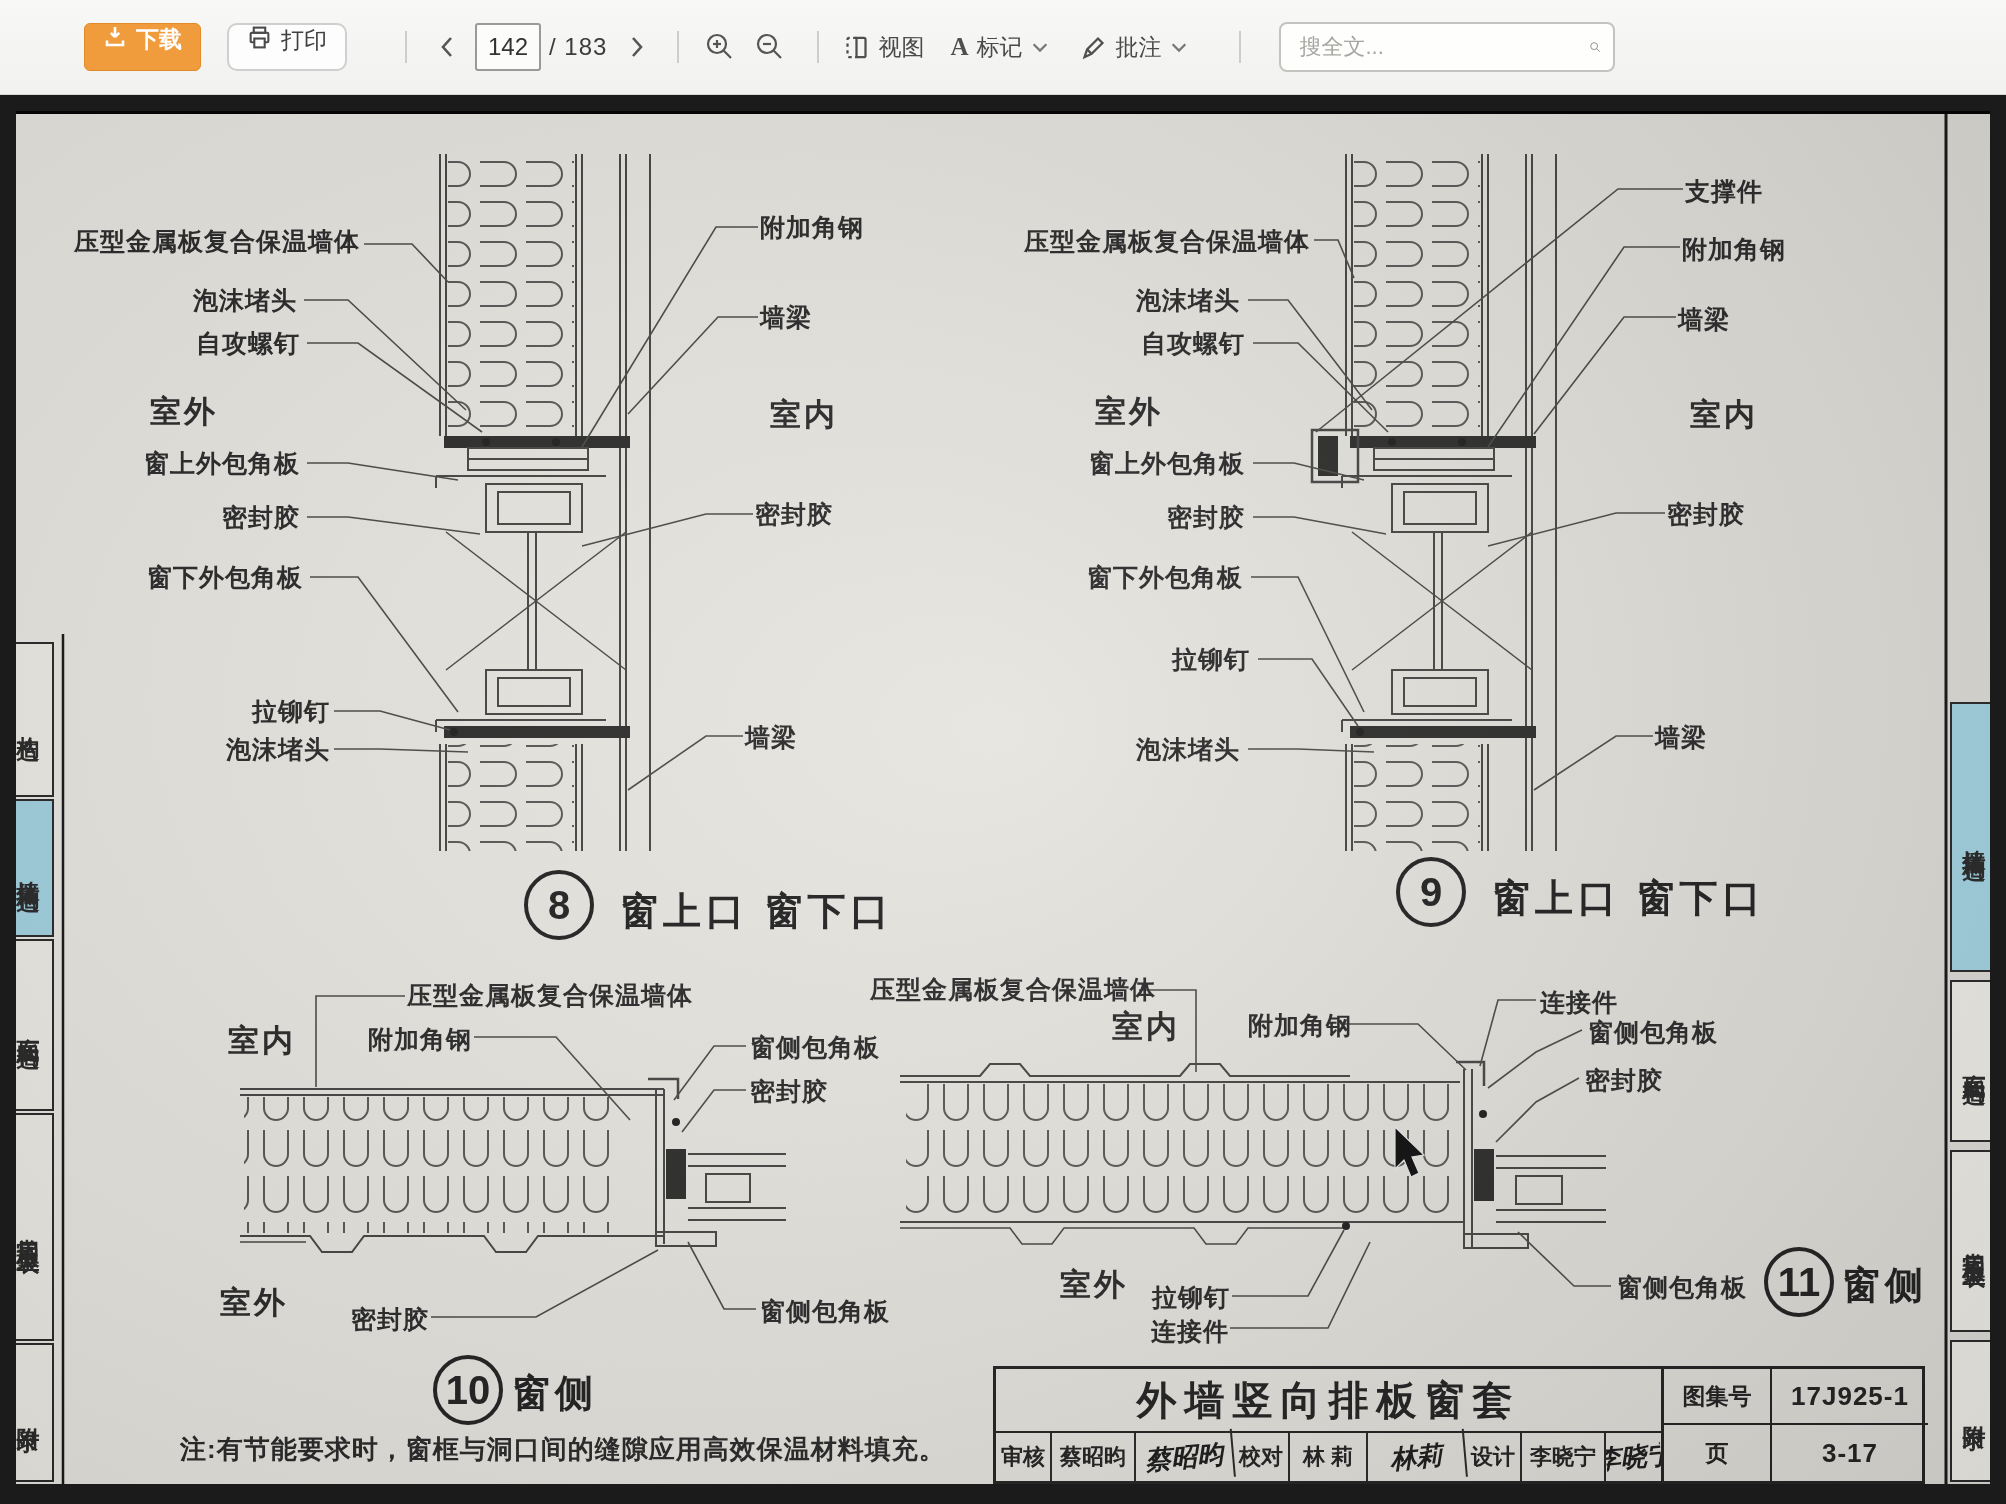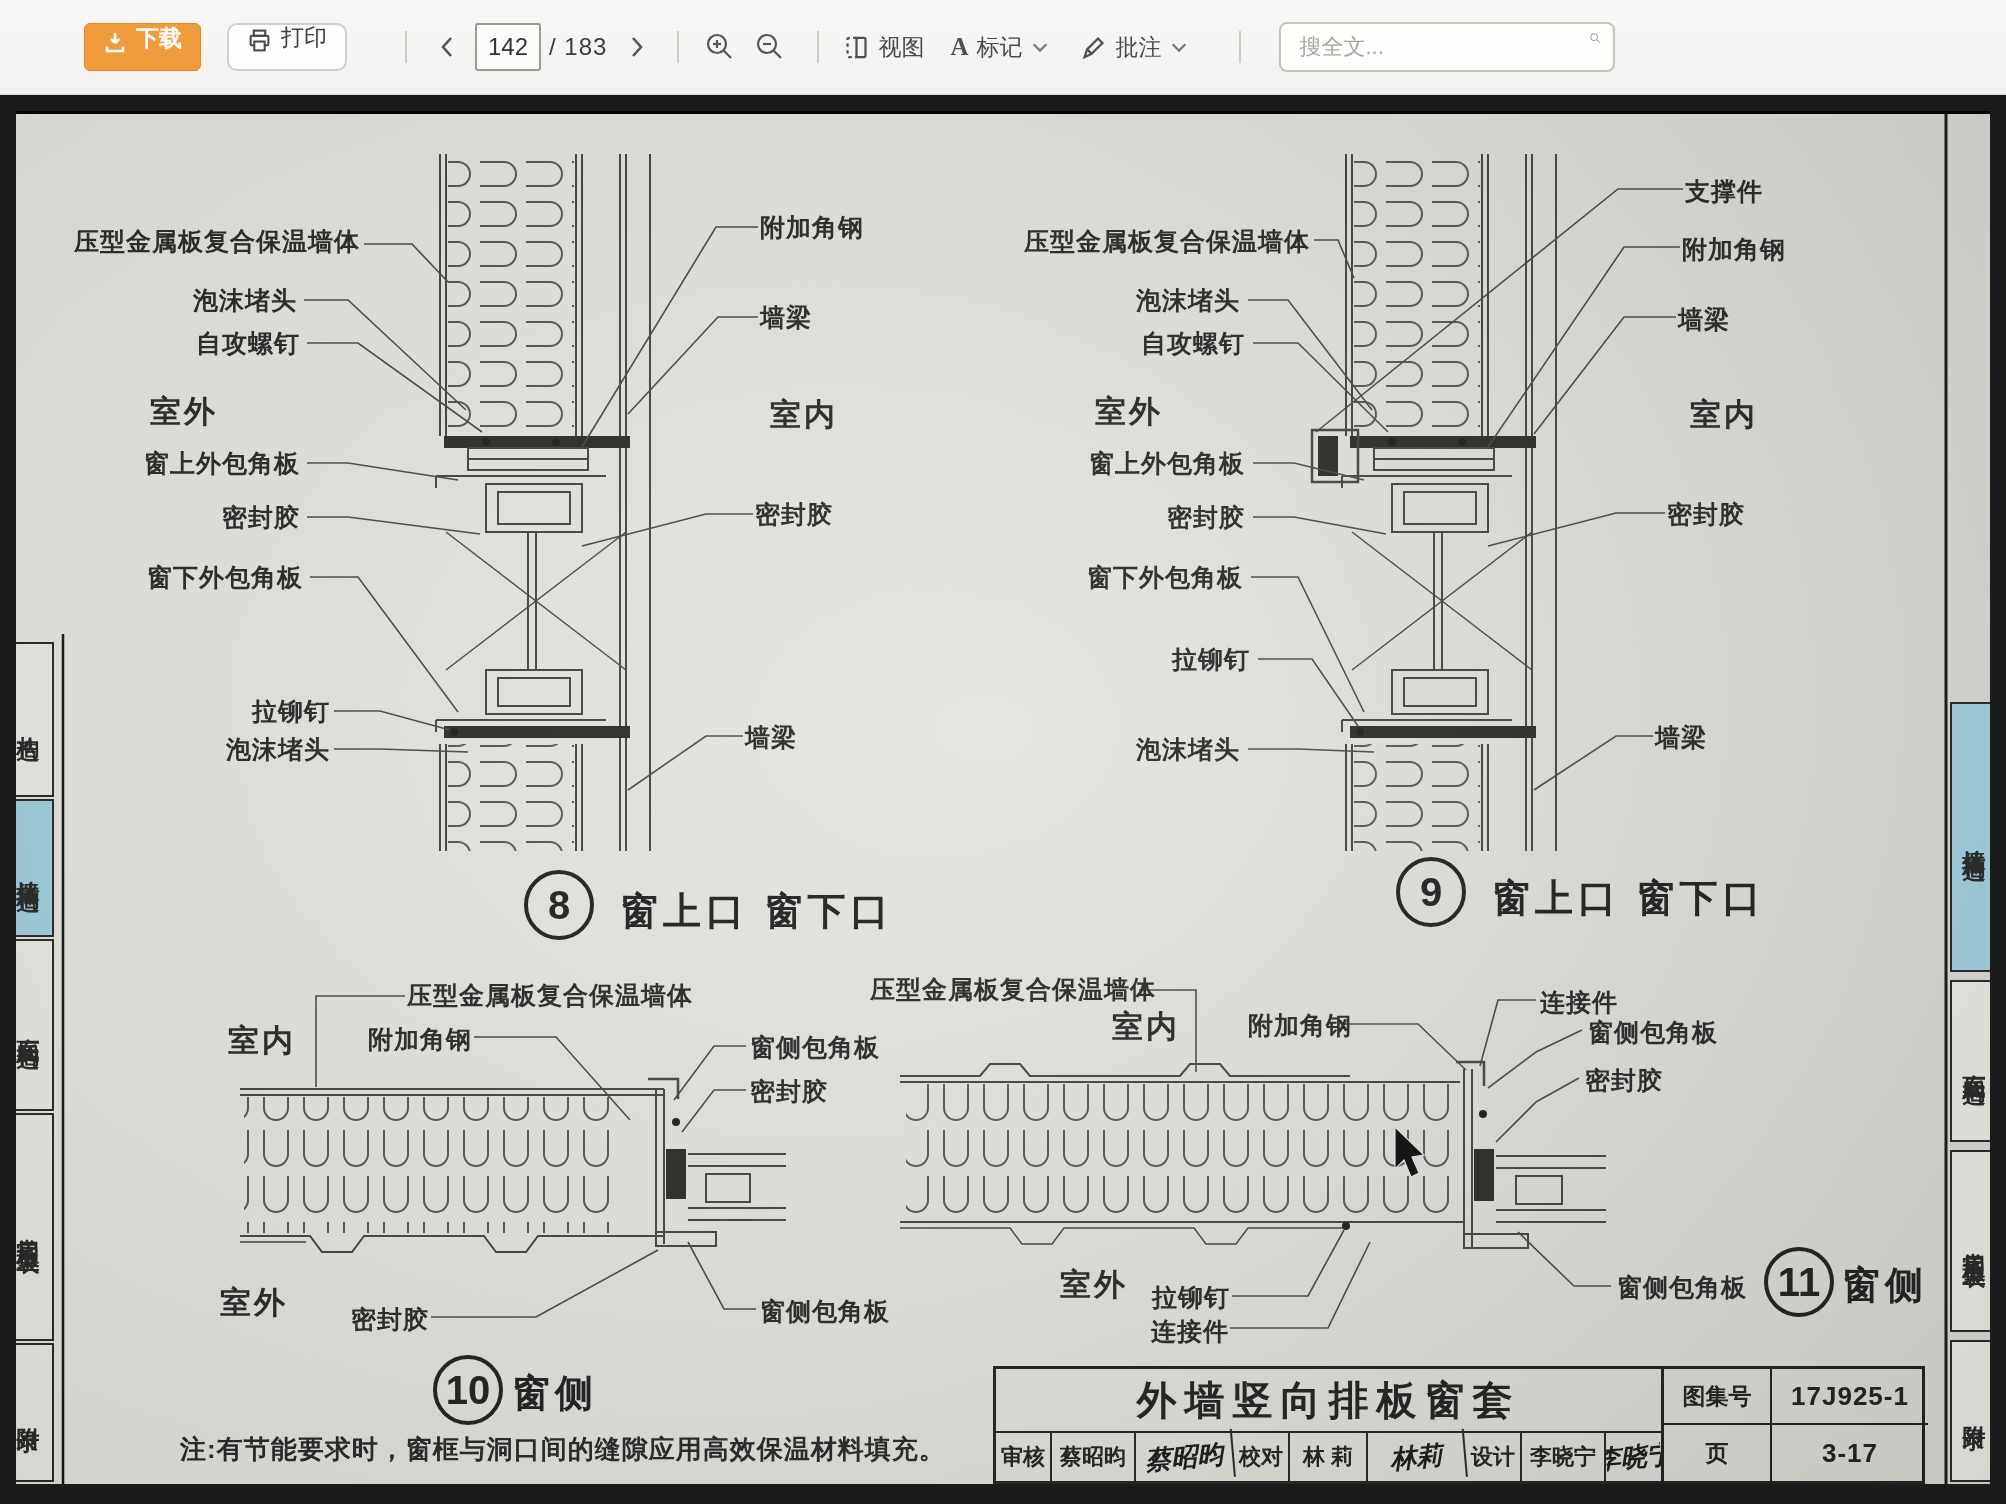--- a/index.html
+++ b/index.html
@@ -1,33 +1,33 @@
 <!DOCTYPE html>
 <html><head>
 <meta charset="utf-8">
 <style>
   html,body{margin:0;padding:0;background:#141414;width:2006px;height:1504px;overflow:hidden;
     font-family:"Liberation Sans", sans-serif;}
   .screen{position:relative;width:2006px;height:1504px;background:#1b1b1b;}
   
   .toolbar{position:absolute;left:0;top:0;width:2006px;height:95px;background:linear-gradient(#f8f8f6,#f1f1ef);
     border-bottom:1px solid #d8d8d4;display:flex;align-items:center;padding-left:84px;box-sizing:border-box;}
-  .btn{display:flex;align-items:flex-end;gap:9px;height:48px;padding:16px 18px;border-radius:6px;
+  .btn{display:flex;align-items:flex-start;gap:9px;height:48px;padding:0 18px;border-radius:6px;
     font-size:23px;font-weight:700;cursor:pointer;box-sizing:border-box;}
   .btn-download{background:#f09c3d;border:1px solid #e08a2a;color:#fff;margin-right:26px;}
   .btn-print{background:#fdfdfd;border:2px solid #cfcfcd;border-radius:10px;color:#404040;font-weight:400;margin-right:34px;}
   .sep{width:2px;height:32px;background:#cdcdca;margin:0 24px;}
   .chev{display:flex;align-items:center;justify-content:center;width:34px;height:40px;cursor:pointer;}
   .page-input{width:58px;height:42px;border:2px solid #9a9a97;border-radius:3px;background:#fcfcfa;
     font-size:24px;color:#333;text-align:center;margin:0 8px 0 10px;font-family:"Liberation Sans",sans-serif;}
   .page-total{font-size:24px;color:#3c3c3c;margin-right:12px;letter-spacing:1px;}
   .tool{display:flex;align-items:center;gap:8px;color:#4a4a4a;font-size:23px;cursor:pointer;margin-right:26px;}
   .zoombtn{margin-right:16px;cursor:pointer;display:flex;align-items:center;}
   .mkA{font-size:25px;font-weight:700;color:#4f4f4f;font-family:"Liberation Serif",serif;}
-  .search{display:flex;width:336px;height:50px;border:2px solid #c3c3c0;border-radius:8px;
+  .search{display:flex;align-items:center;width:336px;height:50px;border:2px solid #c3c3c0;border-radius:8px;
     background:#fefefd;margin-left:14px;padding:0 12px 0 16px;box-sizing:border-box;}
   .search input{flex:1;border:none;outline:none;background:transparent;font-size:22px;color:#555;
     font-family:"Liberation Sans",sans-serif;}
   .search input::placeholder{color:#a5a5a2;}
   
   .canvas{position:absolute;left:0;top:95px;width:2006px;height:1409px;background:#1b1b1b;}
   .page{position:absolute;left:16px;top:16px;width:1974px;height:1370px;overflow:hidden;
     background:linear-gradient(100deg,#edebe6,#e7e5e0 45%,#dedcd7);border-top:3px solid #050505;}
   .page::after{content:"";position:absolute;inset:0;pointer-events:none;
     background:radial-gradient(ellipse at 50% 45%, rgba(255,255,255,0.05), rgba(0,0,0,0.10));}

